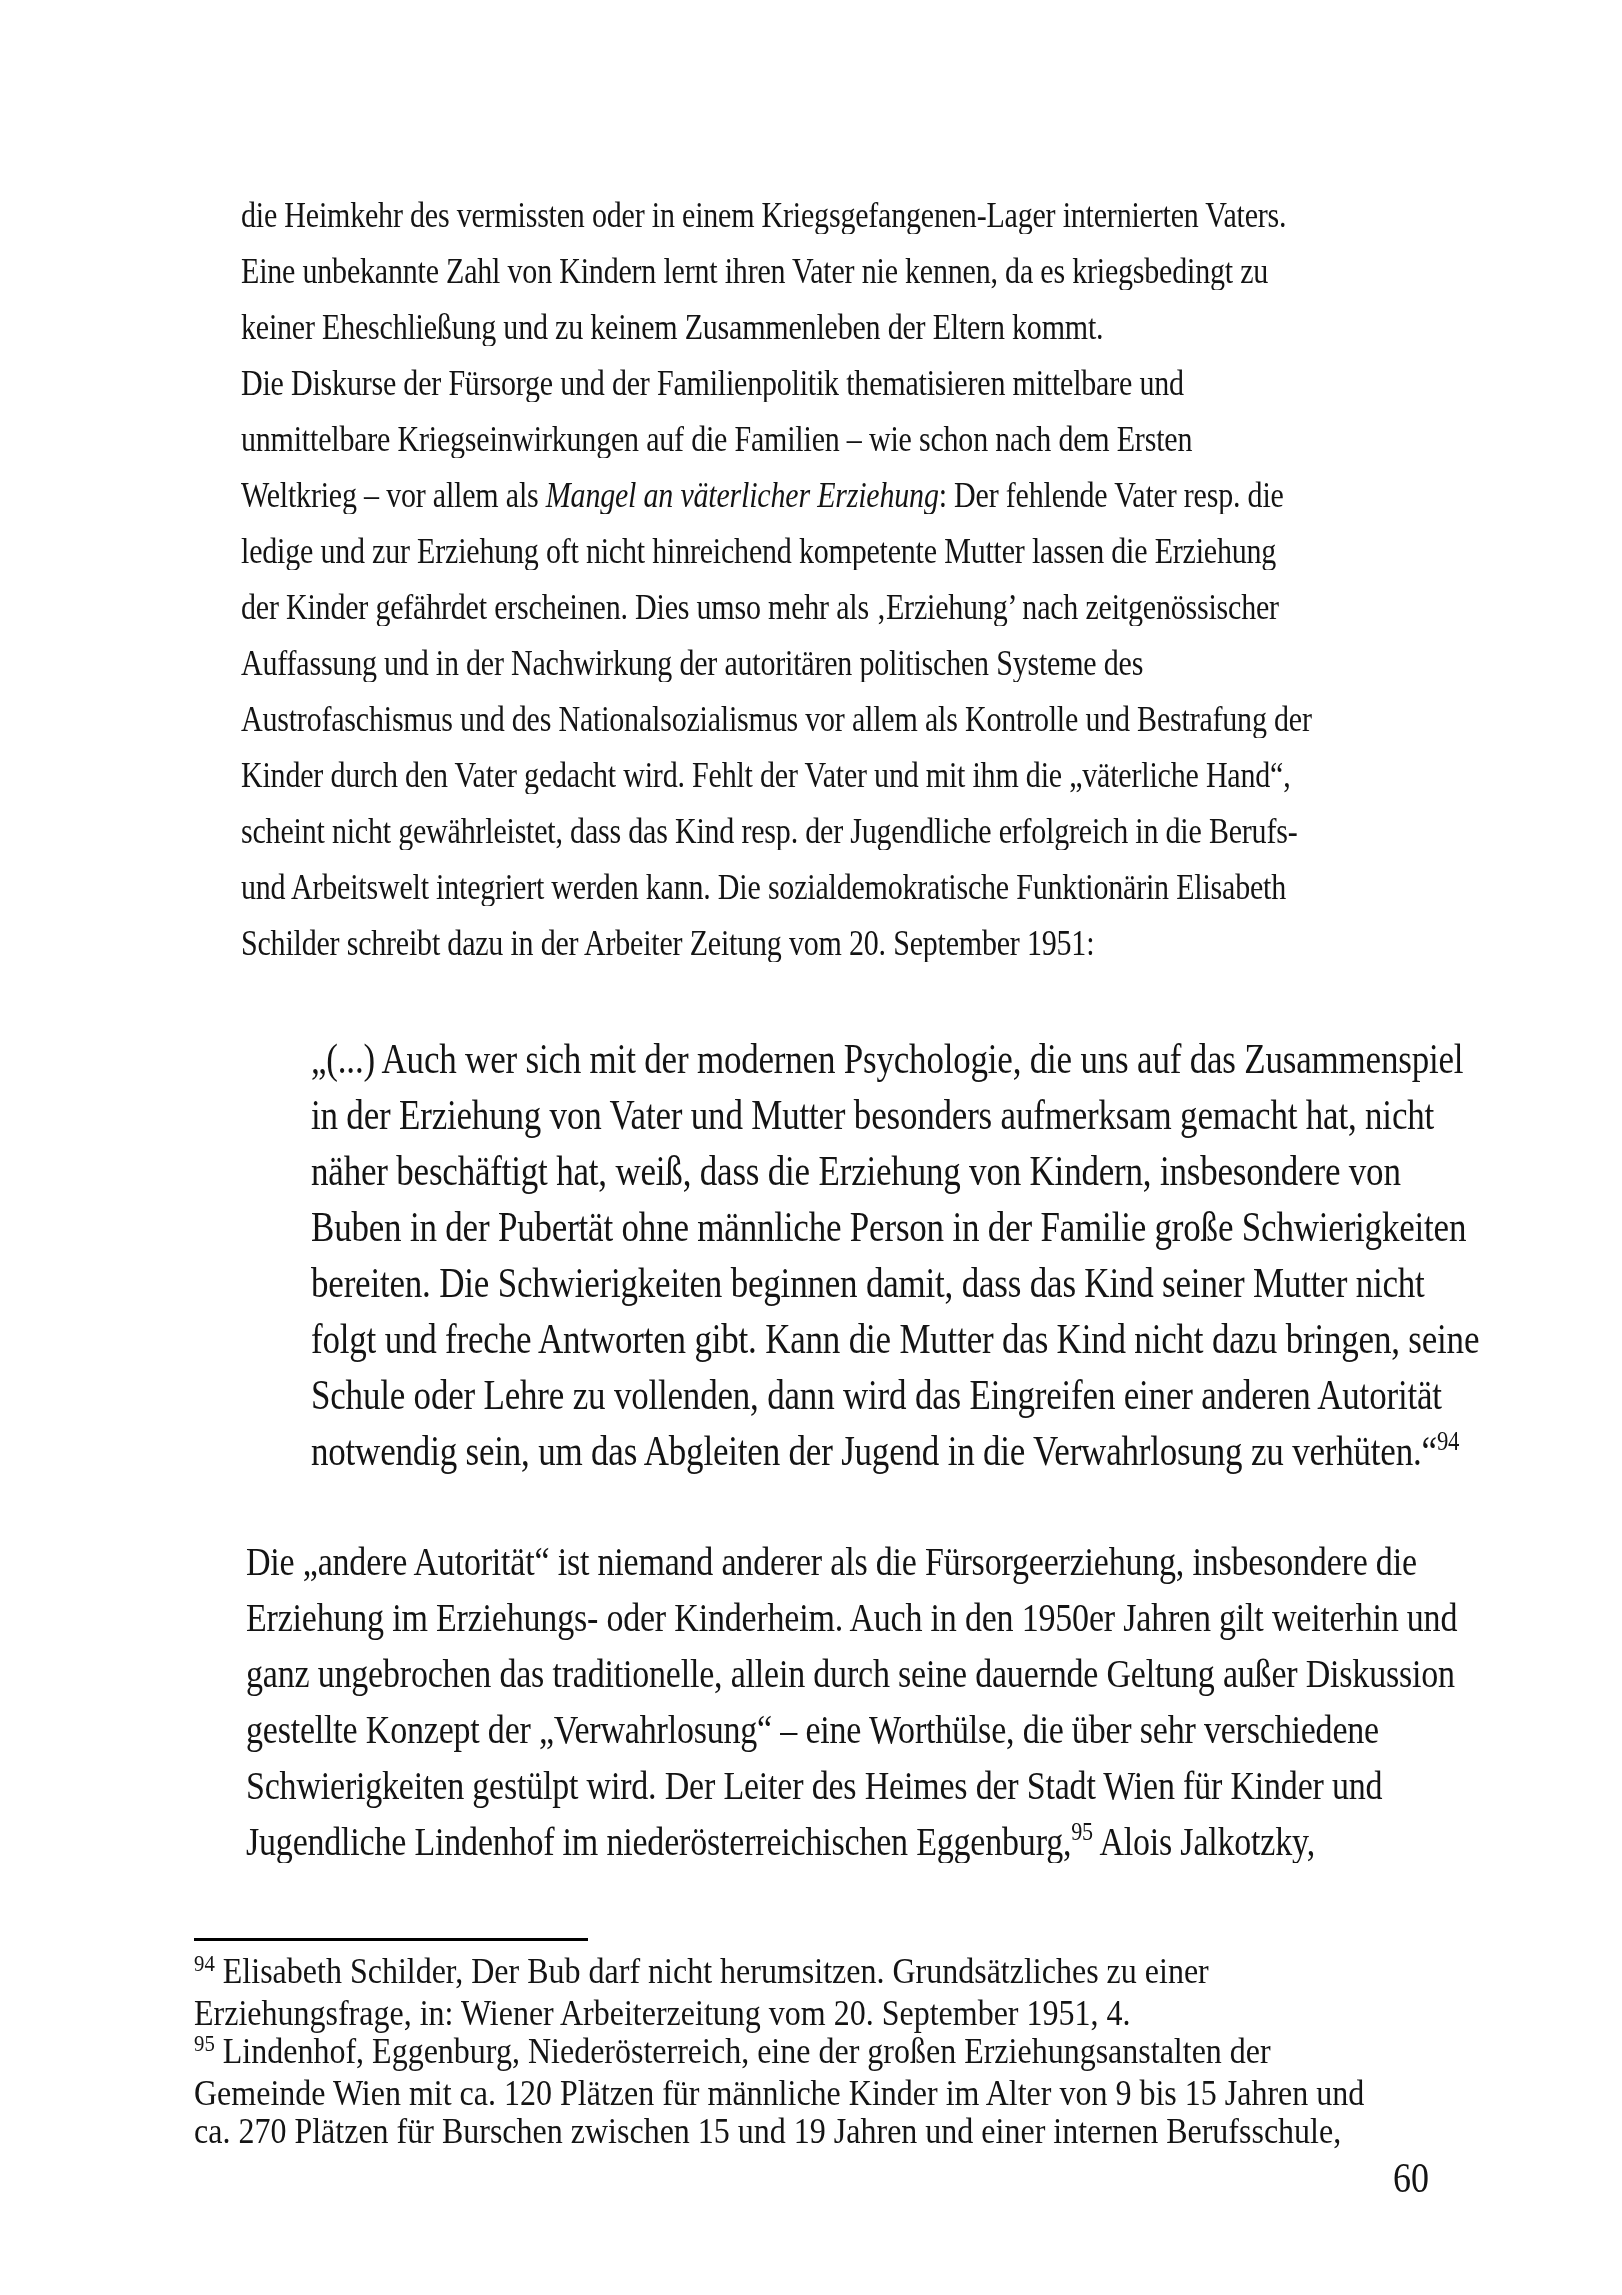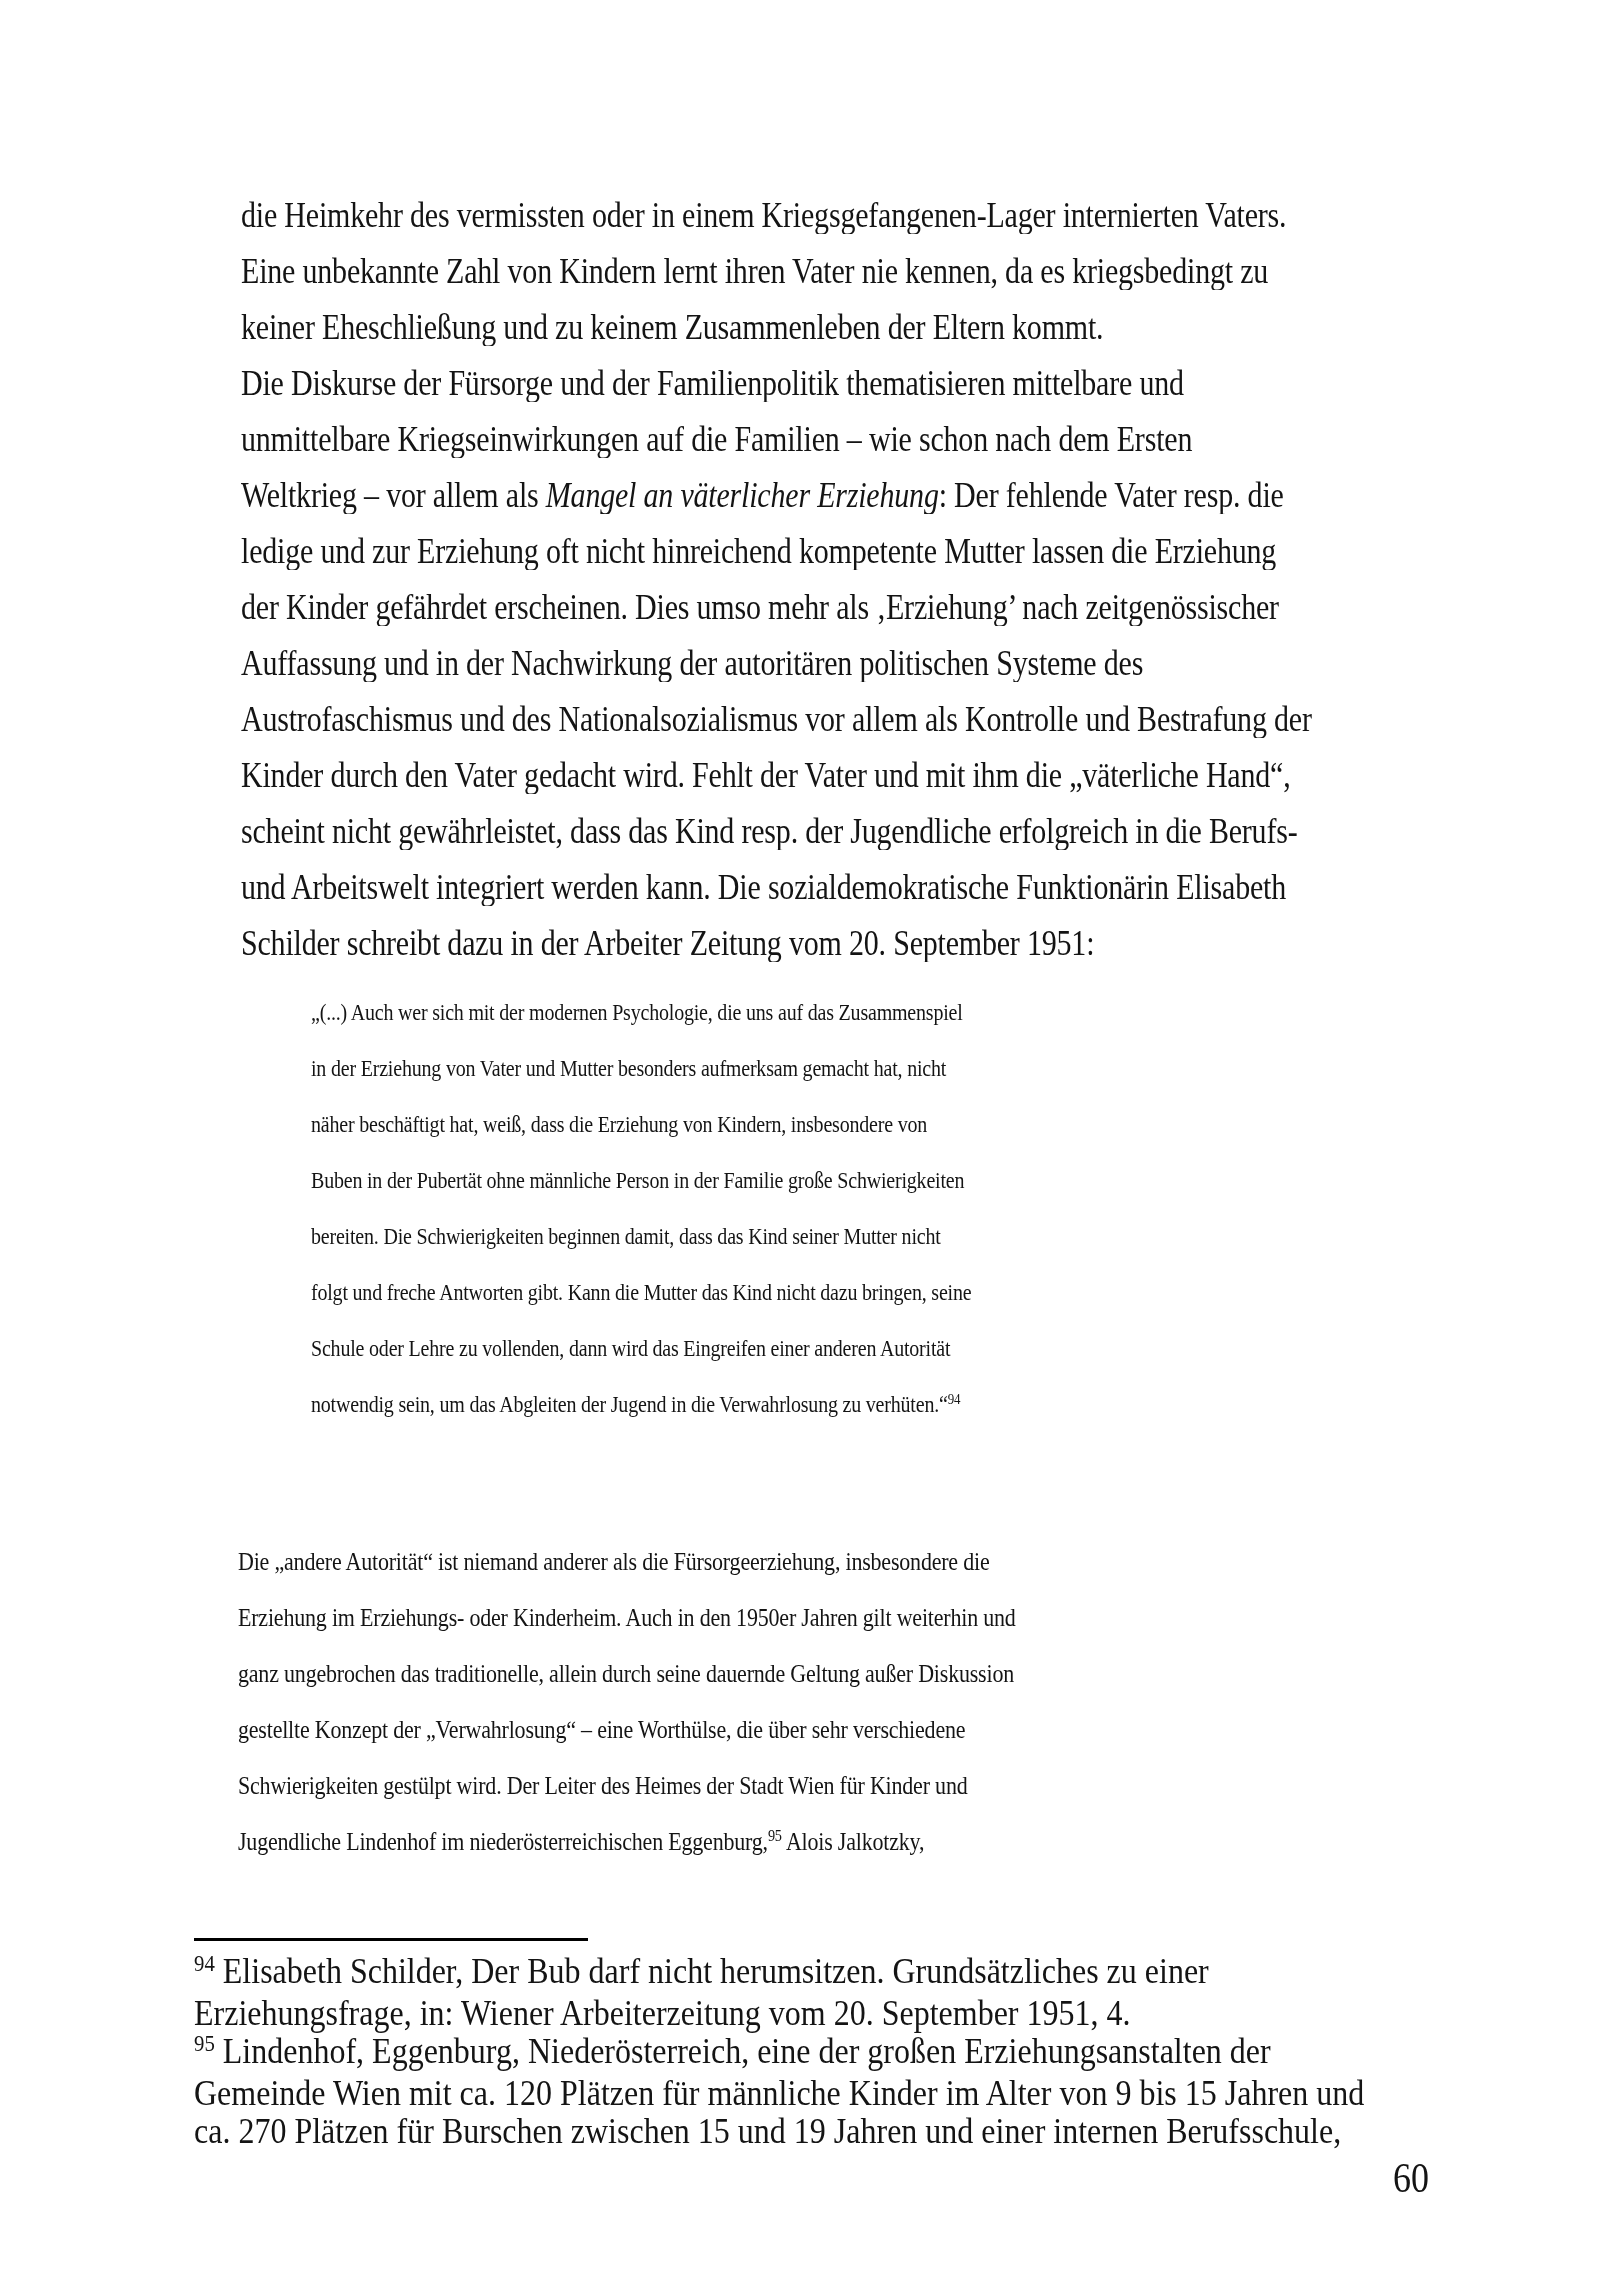--- a/index.html
+++ b/index.html
@@ -7,22 +7,22 @@
     position:relative;
     width:1622px;height:2295px;
     margin:0 auto;
     background:#ffffff;
     color:#141414;
     font-family:"Liberation Serif","DejaVu Serif",serif;
     overflow:hidden;
   }
   .textblock{position:absolute;}
   .body-block{left:241px;top:187px;width:1233px;font-size:30px;line-height:56px;}
-  .quote-block{left:311px;top:984px;width:1152px;font-size:20px;line-height:56px;}
-  .closing-block{left:238px;top:1534px;width:1233px;font-size:22px;line-height:56px;}
+  .quote-block{left:311px;top:1032px;width:1152px;font-size:35px;line-height:56px;}
+  .closing-block{left:246px;top:1534px;width:1233px;font-size:34px;line-height:56px;}
   .footnotes-block{left:194px;top:1952px;width:1265px;font-size:32px;line-height:38px;}
   .bline{white-space:nowrap;letter-spacing:-0.2px;transform:scaleY(1.18);transform-origin:0 50%;}
   .fline{white-space:nowrap;transform:scaleY(1.10);transform-origin:0 50%;}
   .it{font-style:italic;}
   .sup{font-size:65%;position:relative;top:-0.55em;}
   .footnote-sep{position:absolute;left:194px;top:1938px;width:394px;height:3.2px;background:#000;}
   .pagenum{
     position:absolute;left:1265px;top:2158px;width:164px;
     text-align:right;font-size:36px;line-height:41px;
     transform:scaleY(1.15);transform-origin:100% 50%;

